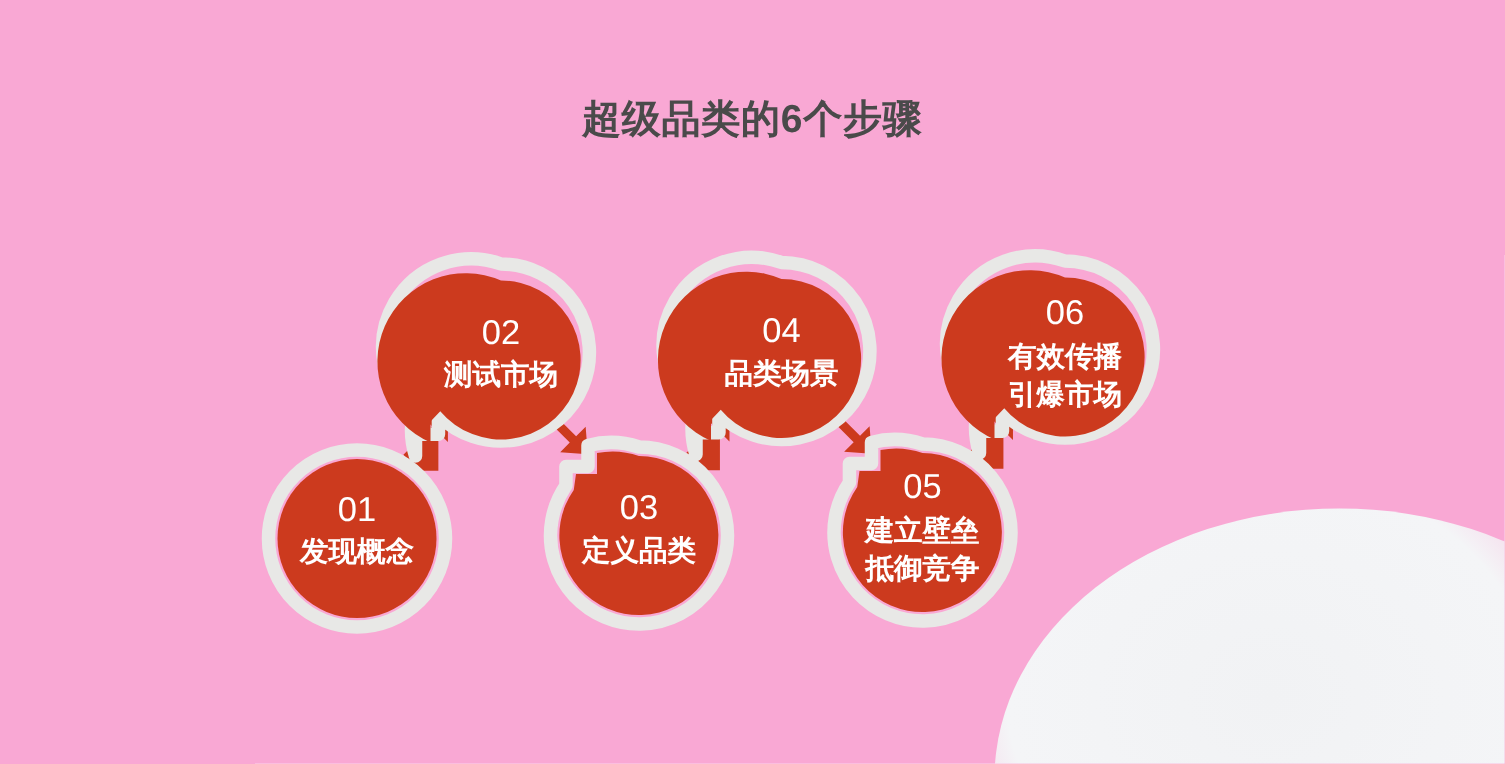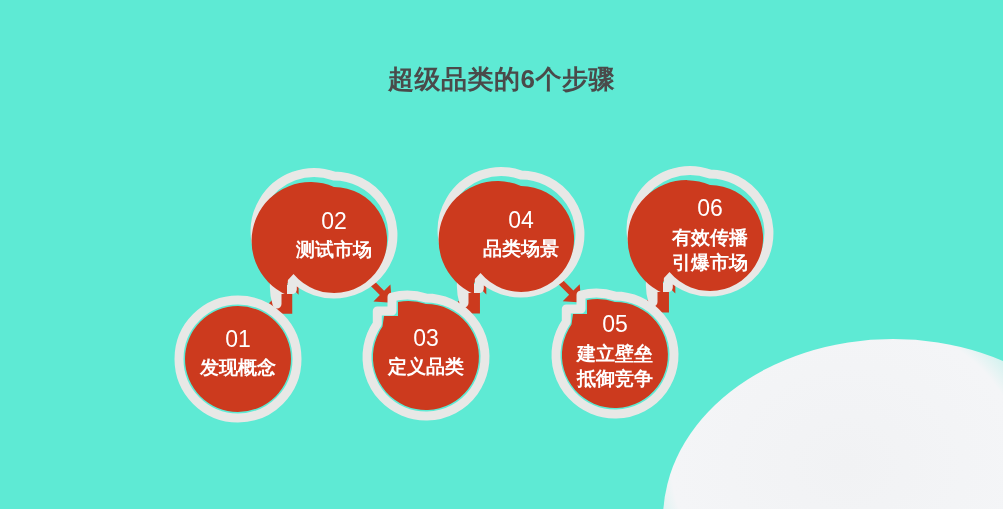--- a/index.html
+++ b/index.html
@@ -12,21 +12,21 @@
     background: #ffffff;
     font-family: "Liberation Sans", "DejaVu Sans", sans-serif;
     overflow: hidden;
     position: relative;
   }
   #slide {
     position: absolute;
     inset: 0;
     width: 1003px;
     height: 509px;
-    background: #5eead4;
+    background: #f9a8d4;
     overflow: hidden;
   }
   
   #corner-wash {
     position: absolute;
     right: -120px;
     bottom: -190px;
     width: 460px;
     height: 360px;
     border-radius: 50%;

